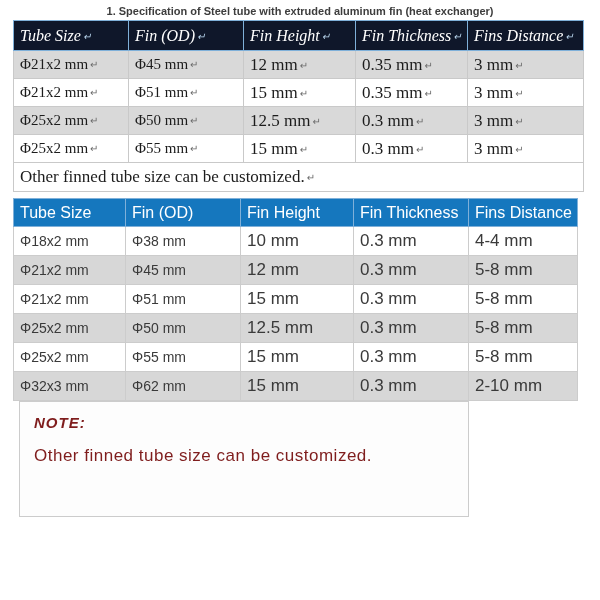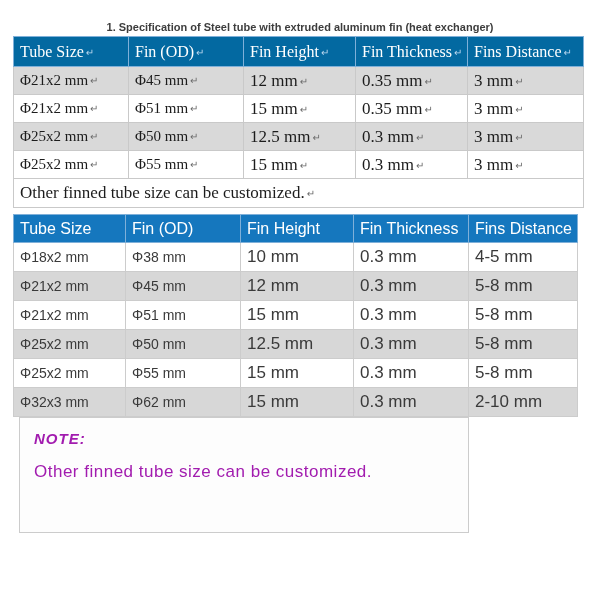--- a/index.html
+++ b/index.html
@@ -2,33 +2,33 @@
 <html><head>
 <meta charset="utf-8">
 <style>
   html,body{margin:0;padding:0;background:#fff;}
   .page{
     position:relative;width:600px;height:600px;background:#fff;overflow:hidden;
     font-family:"Liberation Sans",sans-serif;
   }
   .tbl-title{
     text-align:center;font-weight:bold;font-size:11px;color:#3d3d3d;
-    padding-top:20px;line-height:14px;
+    padding-top:4px;line-height:14px;
   }
   table{border-collapse:collapse;table-layout:fixed;}
   
   .t1{
     margin:2px 0 0 13px;width:570px;
     font-family:"Liberation Serif",serif;color:#1c1c1c;
     border:1px solid #b9b9b9;
   }
   .t1 th{
-    background:#0369a1;color:#fff;font-weight:normal;font-size:16px;
+    background:#0f172a;color:#fff;font-weight:normal;font-size:16px;
     height:29px;text-align:left;padding:0 0 0 6px;
-    border:1px solid #7fb0d9;white-space:nowrap;overflow:hidden;
+    border:1px solid #7fb0d9;white-space:nowrap;overflow:hidden;font-style:italic;
   }
   .t1 td{
     height:27px;padding:0 0 0 6px;font-size:15px;
     border:1px solid #c9c9c9;background:#fff;white-space:nowrap;overflow:hidden;
   }
   .t1 td.big{font-size:17px;}
   .t1 tr.alt td{background:#d9d9d9;}
   .t1 td.span-cell{font-size:17px;height:28px;background:#fff;margin-top:42px;}
   
   .t2{
@@ -45,21 +45,21 @@
     border:1px solid #cccccc;background:#fff;white-space:nowrap;overflow:hidden;
   }
   .t2 td.big{font-size:17px;}
   .t2 tr.alt td{background:#d7d7d7;}
   
   .pm{font-size:10px;color:#6b6b6b;margin-left:2px;vertical-align:1px;}
   th .pm{color:#b9d6ee;}
   
   .note-box{
     margin:0 0 0 19px;width:450px;height:116px;box-sizing:border-box;
-    border:1px solid #cccccc;background:#fdfdfd;color:#a21caf;
+    border:1px solid #cccccc;background:#fdfdfd;color:#7f1d1d;
   }
   .note-label{
     font-weight:bold;font-style:italic;font-size:15px;letter-spacing:1px;
     margin:12px 0 0 14px;
   }
   .note-line{font-size:17px;margin:15px 0 0 14px;letter-spacing:0.5px;}
 </style>
 </head>
 <body>
 
@@ -136,21 +136,21 @@
       <th><span>Fin Thickness</span></th>
       <th><span>Fins Distance</span></th>
     </tr>
     </thead>
     <tbody>
     <tr>
       <td><span>Φ18x2 mm</span></td>
       <td><span>Φ38 mm</span></td>
       <td class="big"><span>10 mm</span></td>
       <td class="big"><span>0.3 mm</span></td>
-      <td class="big"><span>4-5 mm</span></td>
+      <td class="big"><span>4-4 mm</span></td>
     </tr>
     <tr class="alt">
       <td><span>Φ21x2 mm</span></td>
       <td><span>Φ45 mm</span></td>
       <td class="big"><span>12 mm</span></td>
       <td class="big"><span>0.3 mm</span></td>
       <td class="big"><span>5-8 mm</span></td>
     </tr>
     <tr>
       <td><span>Φ21x2 mm</span></td>

